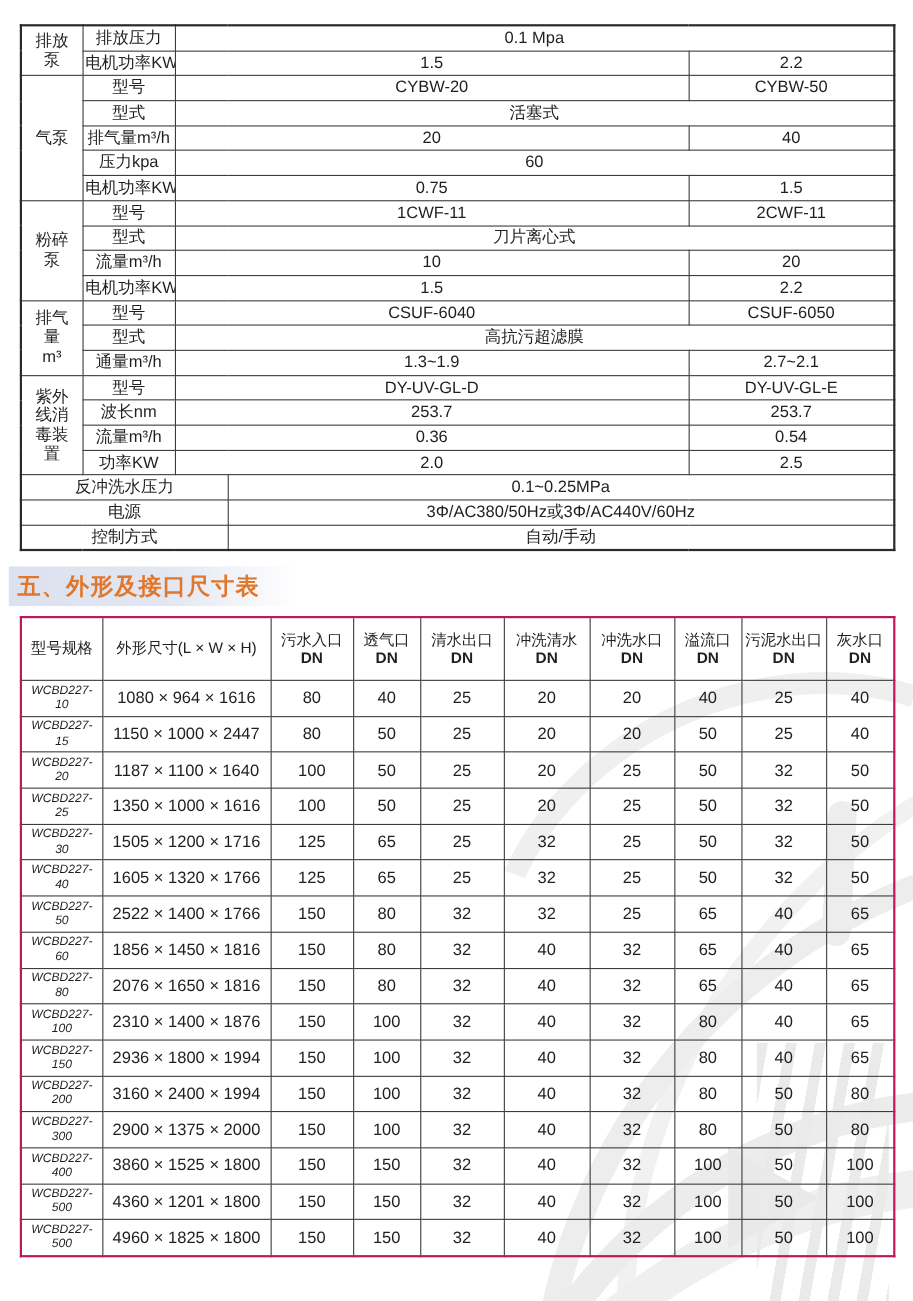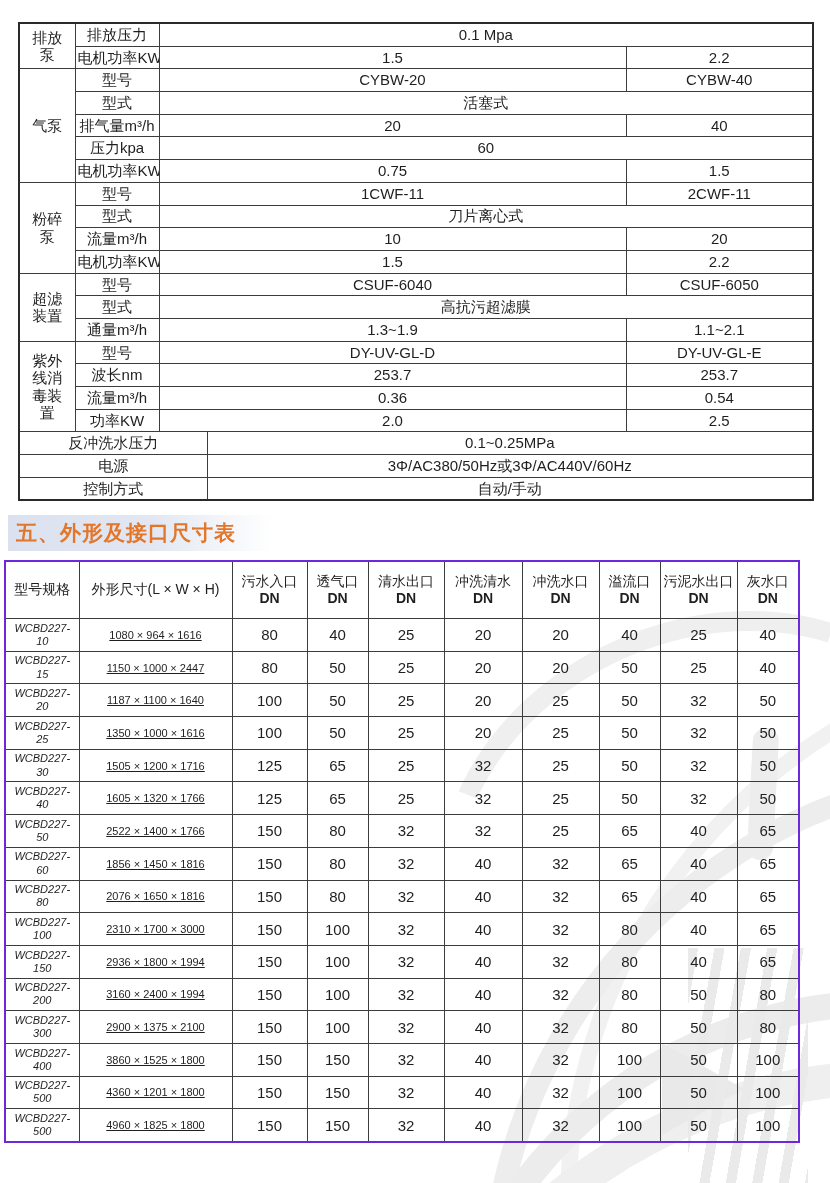--- a/index.html
+++ b/index.html
@@ -35,33 +35,33 @@
   .spec td.group{white-space:normal;line-height:1.15;}
   .gwrap{display:inline-block;width:2.05em;text-align:center;}
 
   .section-title{position:absolute;left:8px;top:515px;z-index:1;}
   .section-title span{
     display:inline-block;font-size:21px;font-weight:bold;color:#e2762a;letter-spacing:1px;
     padding:4px 36px 4px 8px;
     background:linear-gradient(90deg,#dbe1ee 0%,#e2e7f2 55%,rgba(226,231,242,0) 100%);
   }
 
-  .dims{left:4px;top:560px;width:794px;border:2px solid #6d28d9;}
+  .dims{left:18px;top:560px;width:794px;border:2px solid #be185d;}
   .dims th{
     border:1px solid #3c3c3c;height:56px;padding:0 1px;font-weight:normal;
     font-size:14px;line-height:1.25;text-align:center;white-space:nowrap;overflow:hidden;
   }
   .dims td{
     border:1px solid #3c3c3c;height:31.7px;padding:0 1px;text-align:center;
     font-size:15px;white-space:nowrap;overflow:hidden;
   }
   .h-sub{display:block;font-weight:bold;}
   td.model{font-size:11px;line-height:1.2;}
   .model-line{display:block;font-style:italic;}
-  td.size{font-size:11px;text-decoration:underline;}
+  td.size{font-size:15px;}
 </style>
 </head>
 <body>
 
 <div class="page">
 
   <div class="watermark">
     <div class="wm-swoosh"></div>
     <div class="wm-ring r4"></div>
     <div class="wm-ring r3"></div>
@@ -90,21 +90,21 @@
       <tr>
         <td>电机功率KW</td>
         <td colspan="2">1.5</td>
         <td>2.2</td>
       </tr>
 
       <tr>
         <td class="group" rowspan="5"><span class="gwrap">气泵</span></td>
         <td>型号</td>
         <td colspan="2">CYBW-20</td>
-        <td>CYBW-40</td>
+        <td>CYBW-50</td>
       </tr>
       <tr>
         <td>型式</td>
         <td colspan="3">活塞式</td>
       </tr>
       <tr>
         <td>排气量m³/h</td>
         <td colspan="2">20</td>
         <td>40</td>
       </tr>
@@ -133,33 +133,33 @@
         <td colspan="2">10</td>
         <td>20</td>
       </tr>
       <tr>
         <td>电机功率KW</td>
         <td colspan="2">1.5</td>
         <td>2.2</td>
       </tr>
 
       <tr>
-        <td class="group" rowspan="3"><span class="gwrap">超滤装置</span></td>
+        <td class="group" rowspan="3"><span class="gwrap">排气量m³</span></td>
         <td>型号</td>
         <td colspan="2">CSUF-6040</td>
         <td>CSUF-6050</td>
       </tr>
       <tr>
         <td>型式</td>
         <td colspan="3">高抗污超滤膜</td>
       </tr>
       <tr>
         <td>通量m³/h</td>
         <td colspan="2">1.3~1.9</td>
-        <td>1.1~2.1</td>
+        <td>2.7~2.1</td>
       </tr>
 
       <tr>
         <td class="group" rowspan="4"><span class="gwrap">紫外线消毒装置</span></td>
         <td>型号</td>
         <td colspan="2">DY-UV-GL-D</td>
         <td>DY-UV-GL-E</td>
       </tr>
       <tr>
         <td>波长nm</td>
@@ -377,21 +377,21 @@
           <td>65</td>
           <td>40</td>
           <td>65</td>
         </tr>
 
         <tr>
           <td class="model">
             <span class="model-line">WCBD227-</span>
             <span class="model-line">100</span>
           </td>
-          <td class="size">2310 × 1700 × 3000</td>
+          <td class="size">2310 × 1400 × 1876</td>
           <td>150</td>
           <td>100</td>
           <td>32</td>
           <td>40</td>
           <td>32</td>
           <td>80</td>
           <td>40</td>
           <td>65</td>
         </tr>
 
@@ -425,21 +425,21 @@
           <td>80</td>
           <td>50</td>
           <td>80</td>
         </tr>
 
         <tr>
           <td class="model">
             <span class="model-line">WCBD227-</span>
             <span class="model-line">300</span>
           </td>
-          <td class="size">2900 × 1375 × 2100</td>
+          <td class="size">2900 × 1375 × 2000</td>
           <td>150</td>
           <td>100</td>
           <td>32</td>
           <td>40</td>
           <td>32</td>
           <td>80</td>
           <td>50</td>
           <td>80</td>
         </tr>
 

